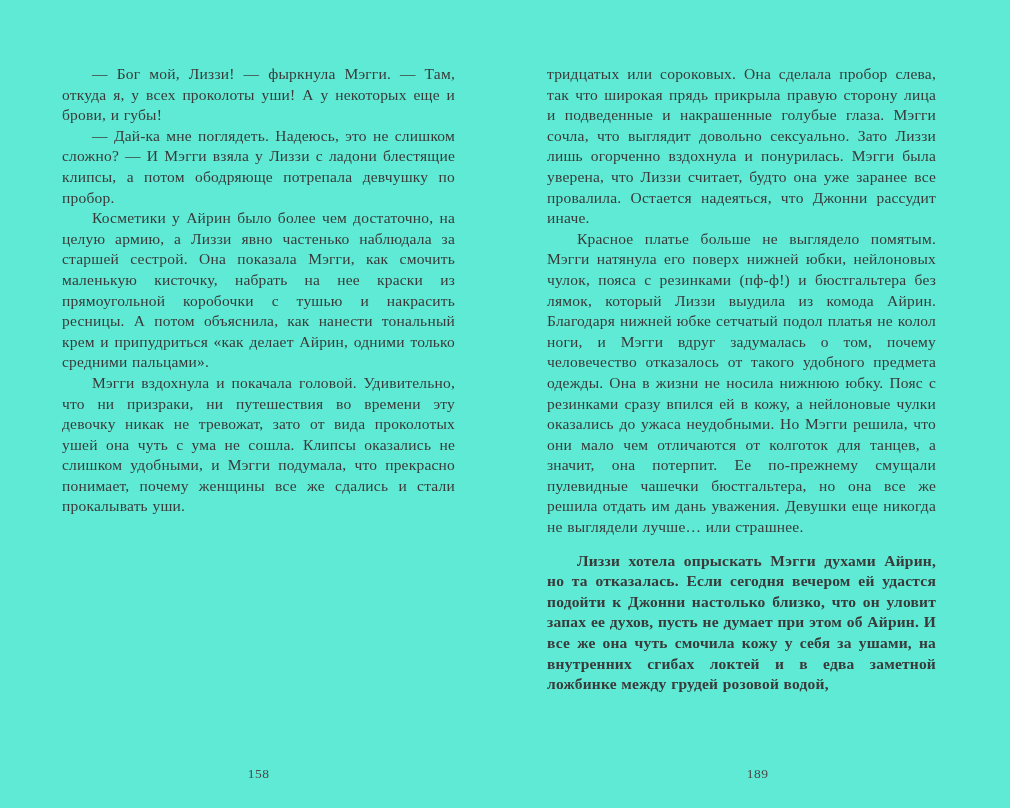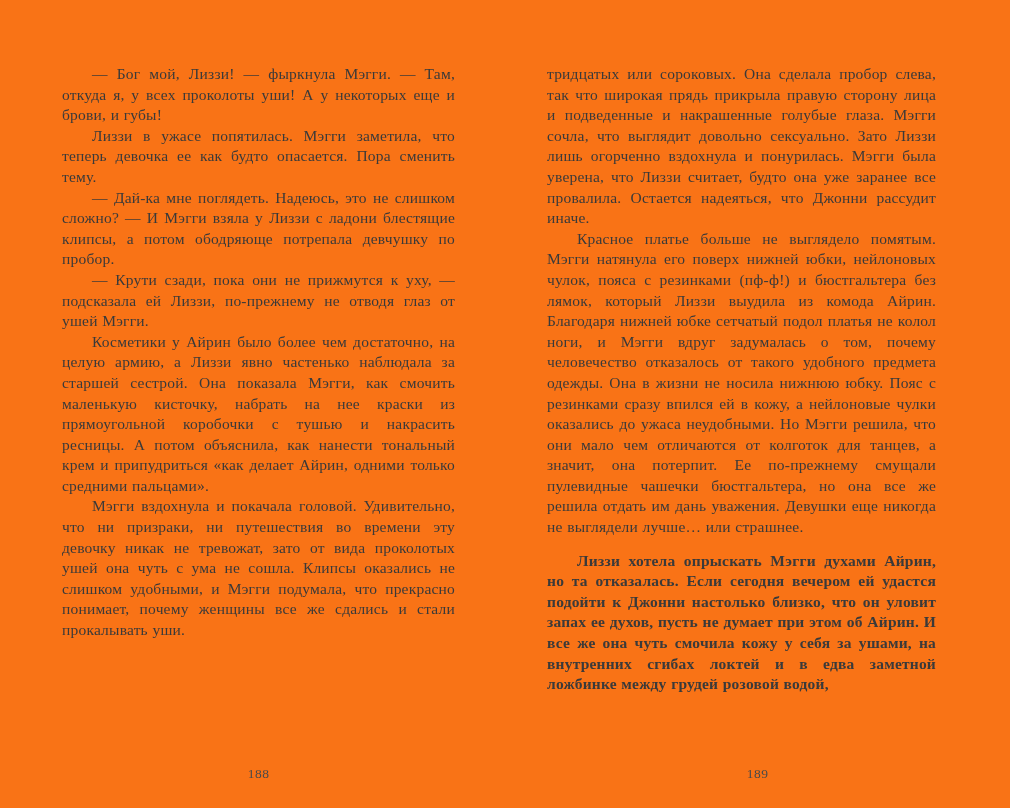--- a/index.html
+++ b/index.html
@@ -10,21 +10,21 @@
     overflow: hidden;
   }
   body {
     font-family: "Liberation Serif", "DejaVu Serif", serif;
     color: #3a3a3a;
   }
   .spread {
     display: flex;
     width: 1010px;
     height: 808px;
-    background: #f97316;
+    background: #5eead4;
   }
   .page {
     position: relative;
     width: 505px;
     height: 808px;
     padding-top: 64px;
   }
   .text-block {
     text-align: justify;
     font-size: 15.5px;
@@ -52,27 +52,25 @@
   
   .page-right .page-number { left: 58px; margin-left: 0; }
 </style>
 </head>
 <body>
 
 <div class="spread">
   <div class="page page-left">
     <div class="text-block" id="left-paragraphs">
         <p class="para indent">— Бог мой, Лиззи! — фыркнула Мэгги. — Там, откуда я, у всех проколоты уши! А у некоторых еще и брови, и губы!</p>
-        <p class="para indent">Лиззи в ужасе попятилась. Мэгги заметила, что теперь девочка ее как будто опасается. Пора сменить тему.</p>
         <p class="para indent">— Дай-ка мне поглядеть. Надеюсь, это не слишком сложно? — И Мэгги взяла у Лиззи с ладони блестящие клипсы, а потом ободряюще потрепала девчушку по пробор.</p>
-        <p class="para indent">— Крути сзади, пока они не прижмутся к уху, — подсказала ей Лиззи, по-прежнему не отводя глаз от ушей Мэгги.</p>
         <p class="para indent">Косметики у Айрин было более чем достаточно, на целую армию, а Лиззи явно частенько наблюдала за старшей сестрой. Она показала Мэгги, как смочить маленькую кисточку, набрать на нее краски из прямоугольной коробочки с тушью и накрасить ресницы. А потом объяснила, как нанести тональный крем и припудриться «как делает Айрин, одними только средними пальцами».</p>
         <p class="para indent">Мэгги вздохнула и покачала головой. Удивительно, что ни призраки, ни путешествия во времени эту девочку никак не тревожат, зато от вида проколотых ушей она чуть с ума не сошла. Клипсы оказались не слишком удобными, и Мэгги подумала, что прекрасно понимает, почему женщины все же сдались и стали прокалывать уши.</p>
       </div>
-    <div class="page-number">188</div>
+    <div class="page-number">158</div>
   </div>
   <div class="page page-right">
     <div class="text-block" id="right-paragraphs">
         <p class="para">тридцатых или сороковых. Она сделала пробор слева, так что широкая прядь прикрыла правую сторону лица и подведенные и накрашенные голубые глаза. Мэгги сочла, что выглядит довольно сексуально. Зато Лиззи лишь огорченно вздохнула и понурилась. Мэгги была уверена, что Лиззи считает, будто она уже заранее все провалила. Остается надеяться, что Джонни рассудит иначе.</p>
         <p class="para indent">Красное платье больше не выглядело помятым. Мэгги натянула его поверх нижней юбки, нейлоновых чулок, пояса с резинками (пф-ф!) и бюстгальтера без лямок, который Лиззи выудила из комода Айрин. Благодаря нижней юбке сетчатый подол платья не колол ноги, и Мэгги вдруг задумалась о том, почему человечество отказалось от такого удобного предмета одежды. Она в жизни не носила нижнюю юбку. Пояс с резинками сразу впился ей в кожу, а нейлоновые чулки оказались до ужаса неудобными. Но Мэгги решила, что они мало чем отличаются от колготок для танцев, а значит, она потерпит. Ее по-прежнему смущали пулевидные чашечки бюстгальтера, но она все же решила отдать им дань уважения. Девушки еще никогда не выглядели лучше… или страшнее.</p>
         <p class="para indent space-before">Лиззи хотела опрыскать Мэгги духами Айрин, но та отказалась. Если сегодня вечером ей удастся подойти к Джонни настолько близко, что он уловит запах ее духов, пусть не думает при этом об Айрин. И все же она чуть смочила кожу у себя за ушами, на внутренних сгибах локтей и в едва заметной ложбинке между грудей розовой водой,</p>
       </div>
     <div class="page-number">189</div>
   </div>
 </div>

